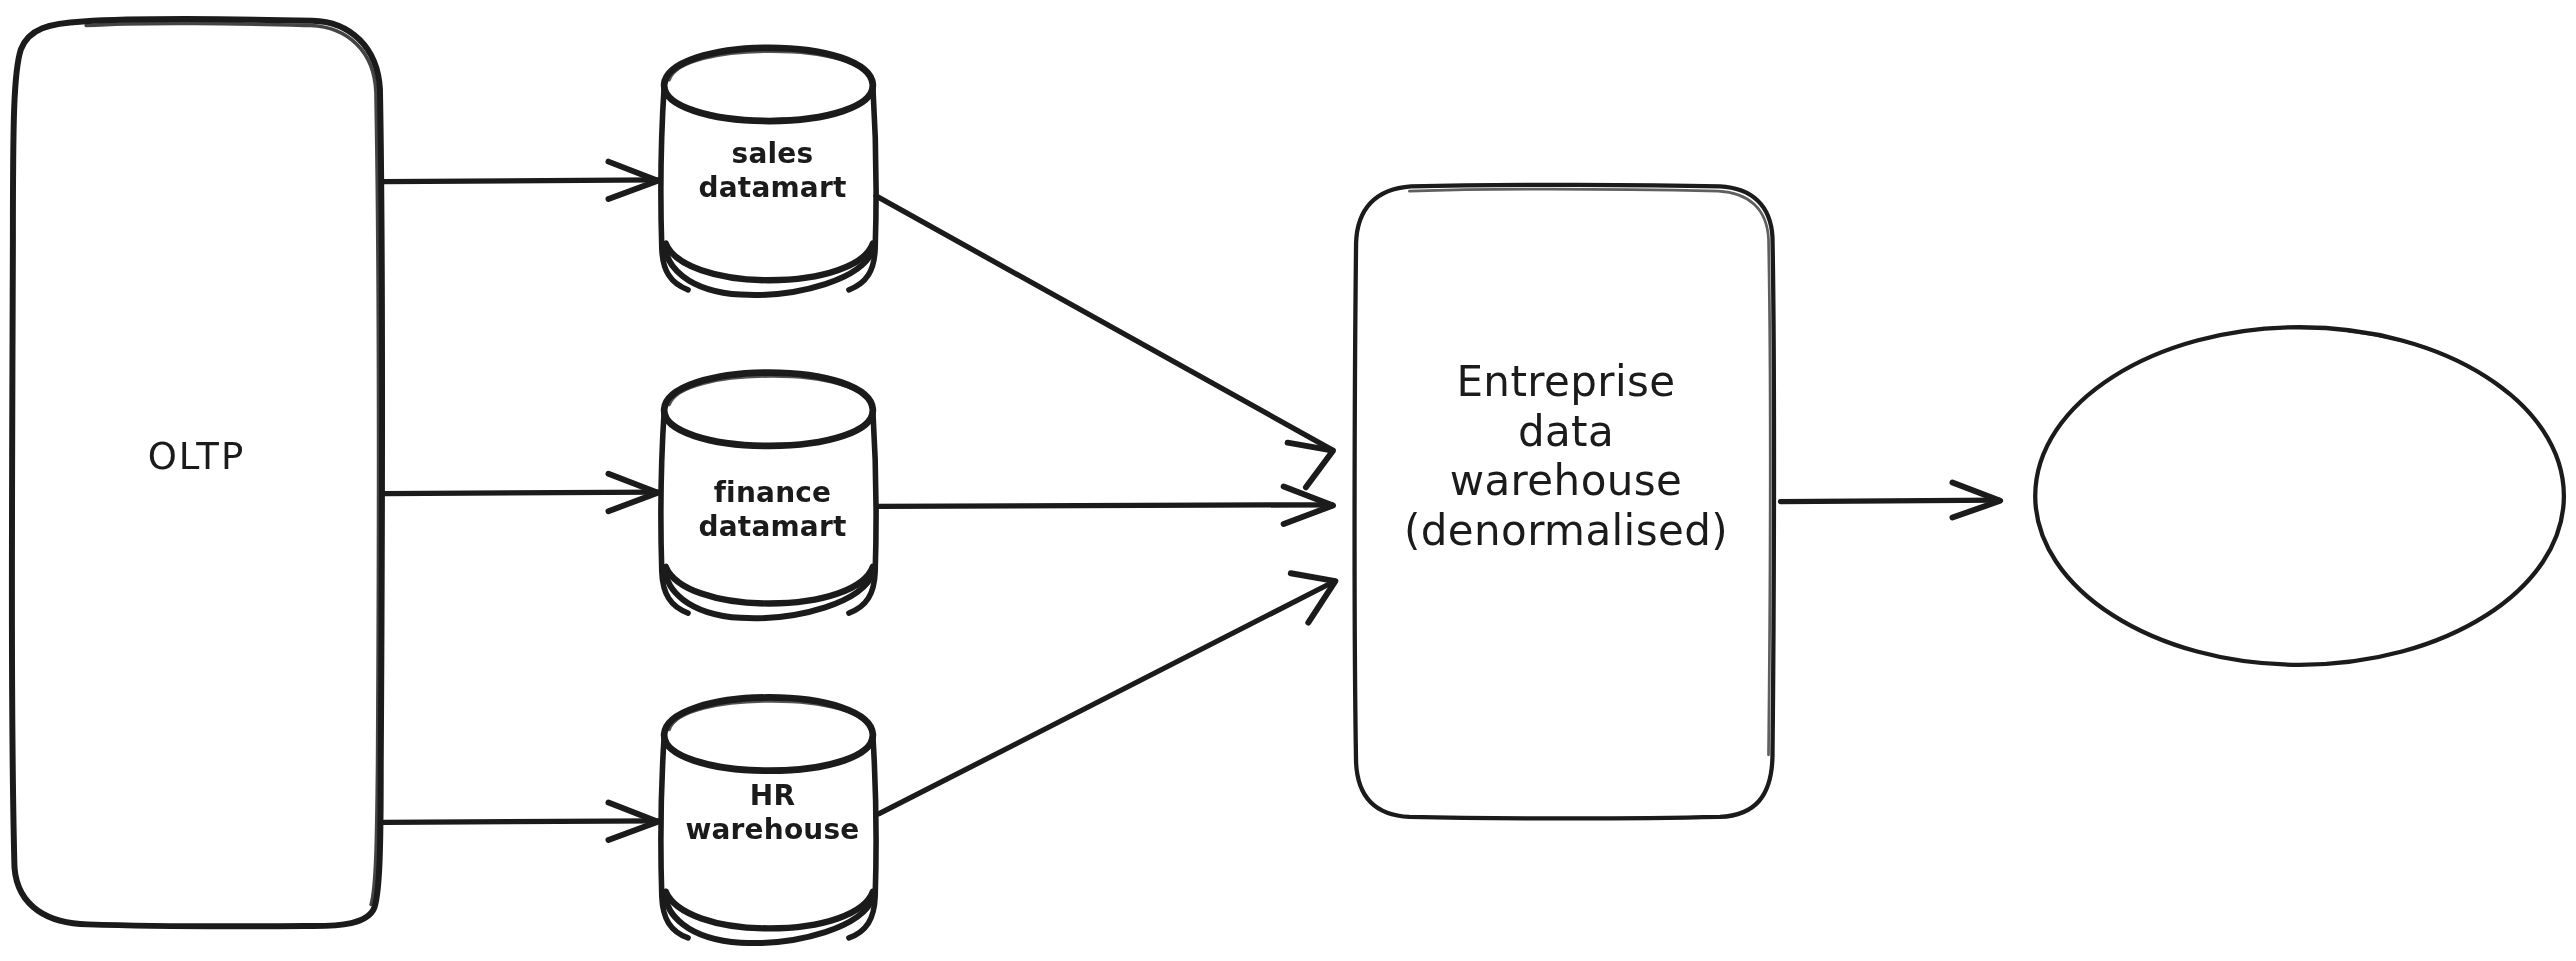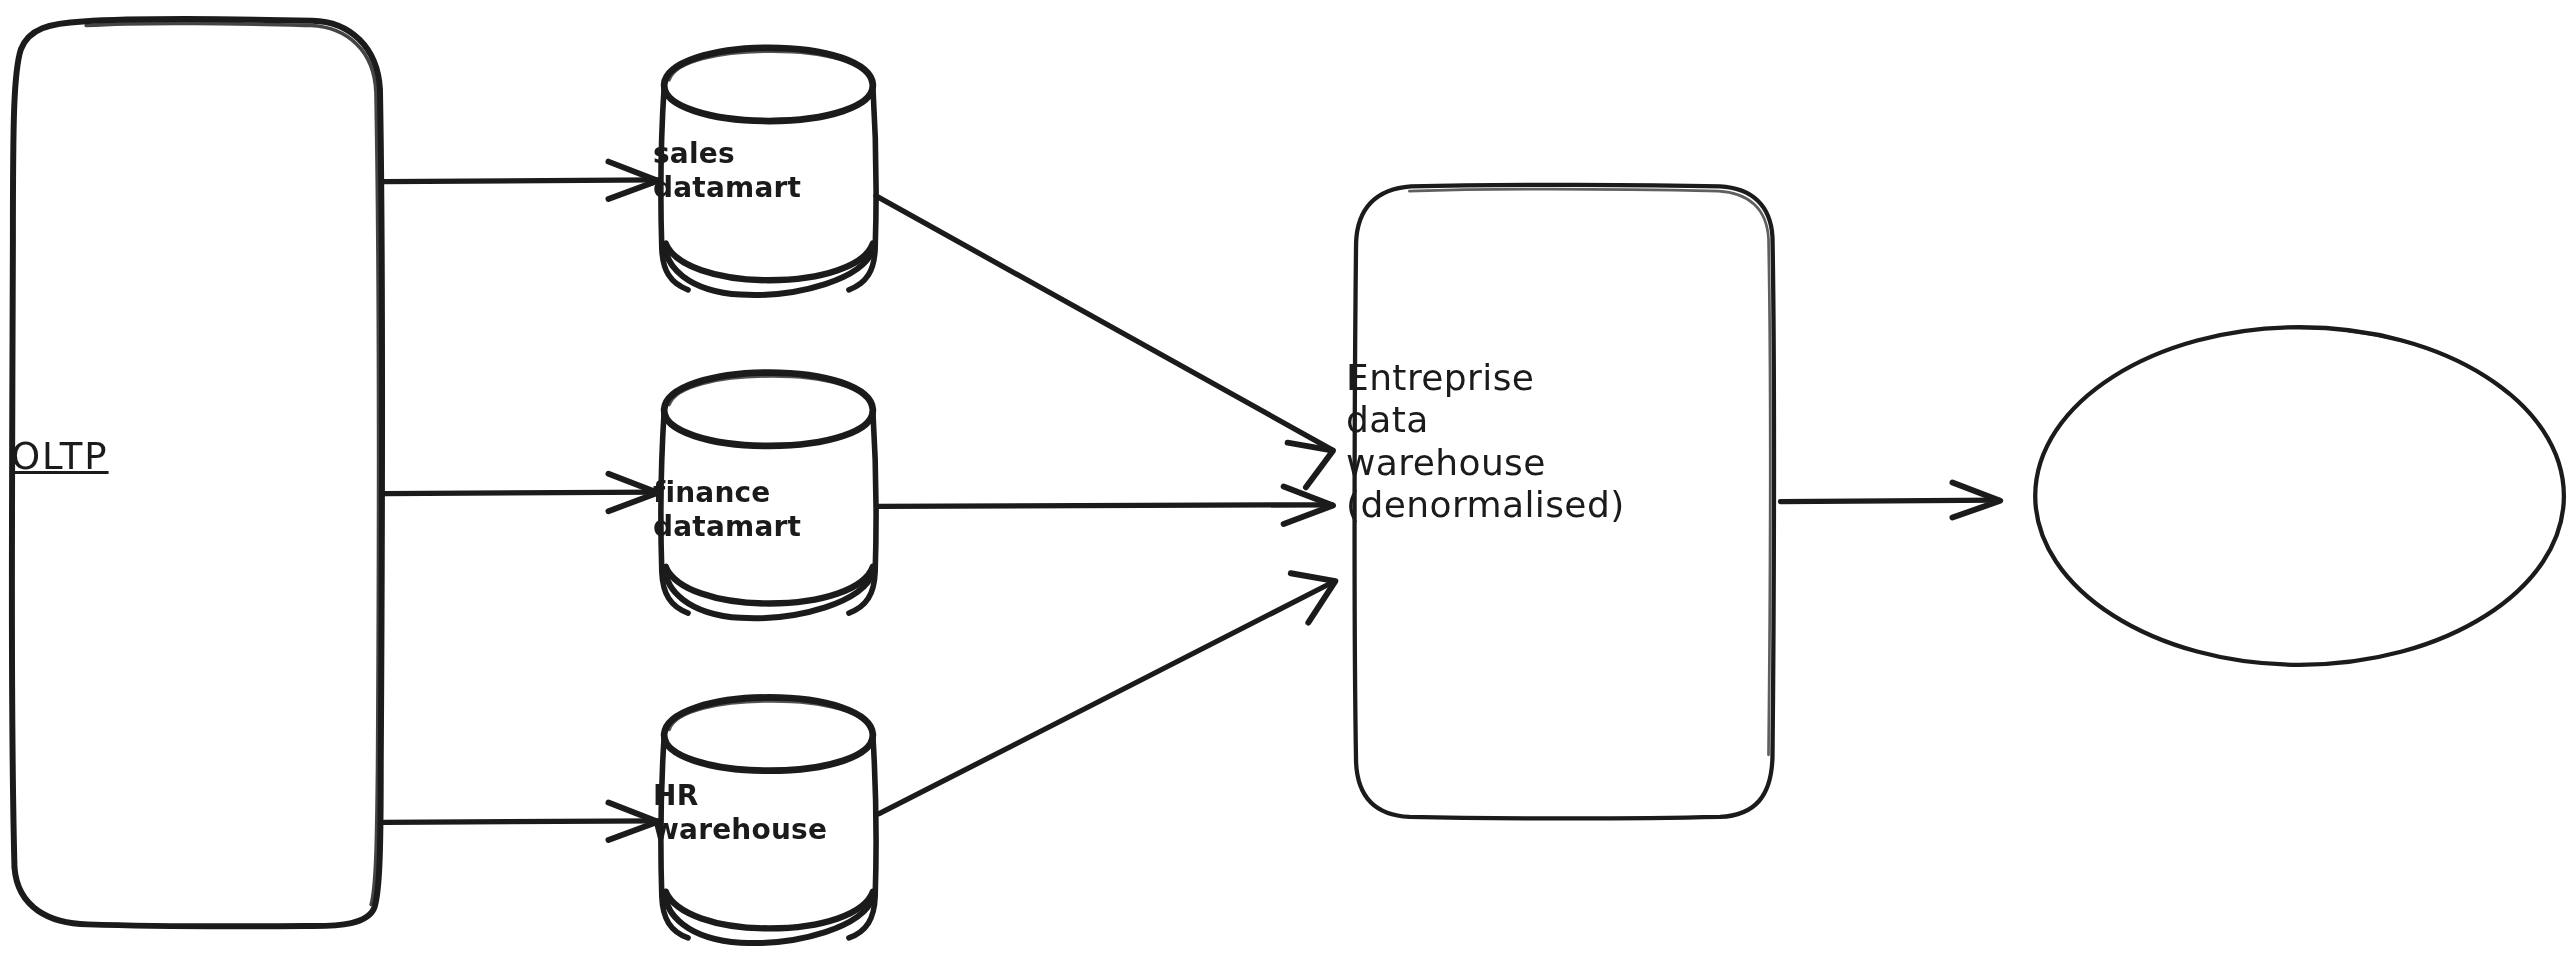--- a/index.html
+++ b/index.html
@@ -29,55 +29,54 @@
     display: block;
   }
   .shape-stroke {
     fill: none;
     stroke: #1b1b1b;
     stroke-linecap: round;
     stroke-linejoin: round;
   }
   .node-label {
     position: absolute;
-    text-align: left;
+    text-align: center;
     color: #1b1b1b;
     font-family: "DejaVu Sans", sans-serif;
     line-height: 1.22;
     white-space: pre-line;
     pointer-events: none;
     -webkit-font-smoothing: antialiased;
   }
   
   #label-oltp {
     left: 11px;
     top: 434px;
     width: 371px;
     font-size: 37px;
     letter-spacing: 2px;
     font-weight: 400;
-    text-decoration: underline;
   }
   
   .datamart-label {
     width: 239px;
     left: 653px;
     font-size: 28px;
     font-weight: 600;
     letter-spacing: 0.2px;
   }
   #label-sales-datamart { top: 137px; }
   #label-finance-datamart { top: 476px; }
   #label-hr-datamart { top: 779px; }
   
   #label-warehouse {
     left: 1346px;
     top: 357px;
     width: 440px;
-    font-size: 36px;
+    font-size: 42px;
     font-weight: 400;
     line-height: 1.18;
     letter-spacing: 0.4px;
   }
   
   #label-applications {
     left: 2062px;
     top: 430px;
     width: 478px;
     font-size: 42px;

